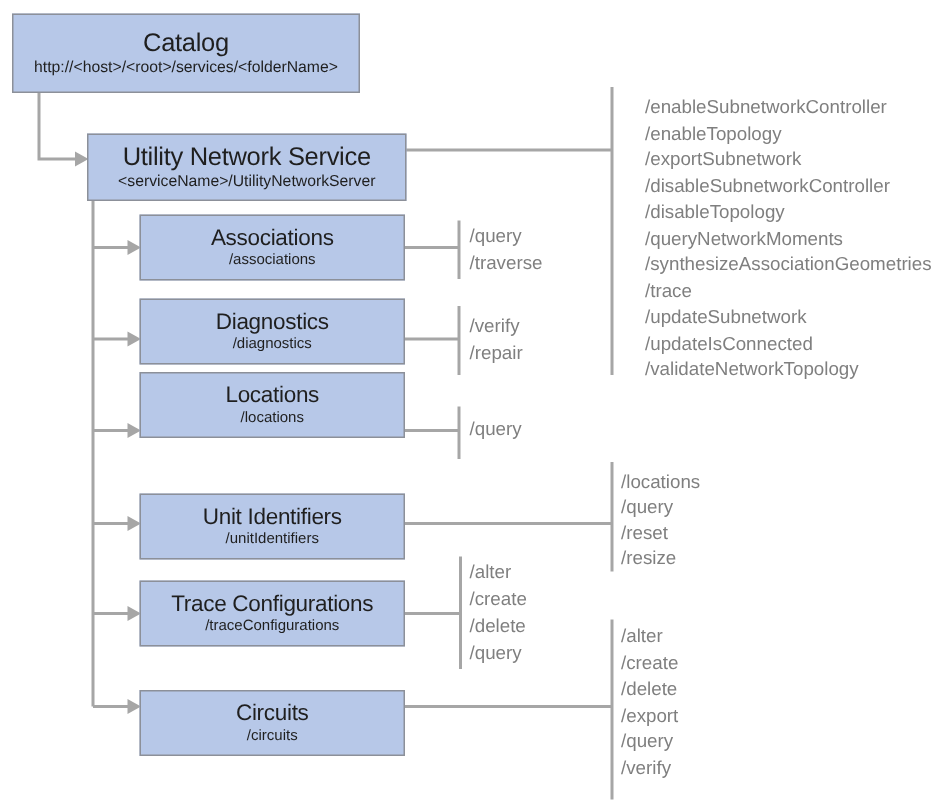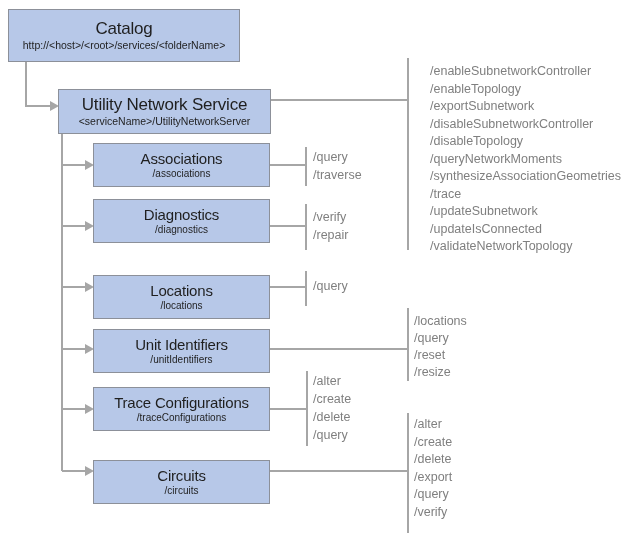--- a/index.html
+++ b/index.html
@@ -60,21 +60,21 @@
   .t-lg .node-title { font-size: 17px; }
   .t-lg .node-sub   { font-size: 10.5px; }
   .t-md .node-title { font-size: 15px; }
   .t-md .node-sub   { font-size: 10px; }
 
   .box-catalog   { left: 8px;  top: 9px;   width: 232px; height: 53px; }
   .box-uns       { left: 58px; top: 78px;  width: 213px; height: 45px; margin-top: 11px; }
   .box-child     { left: 93px; width: 177px; height: 44px; }
   .box-assoc     { top: 143px; }
   .box-diag      { top: 199px; }
-  .box-loc       { top: 275px; }
+  .box-loc       { top: 248px; }
   .box-ui        { top: 329px; }
   .box-tc        { top: 387px; }
   .box-circ      { top: 460px; }
 
   .ops-list {
     position: absolute;
     color: var(--ops-text);
     font-size: 12.5px;
     white-space: nowrap;
   }

